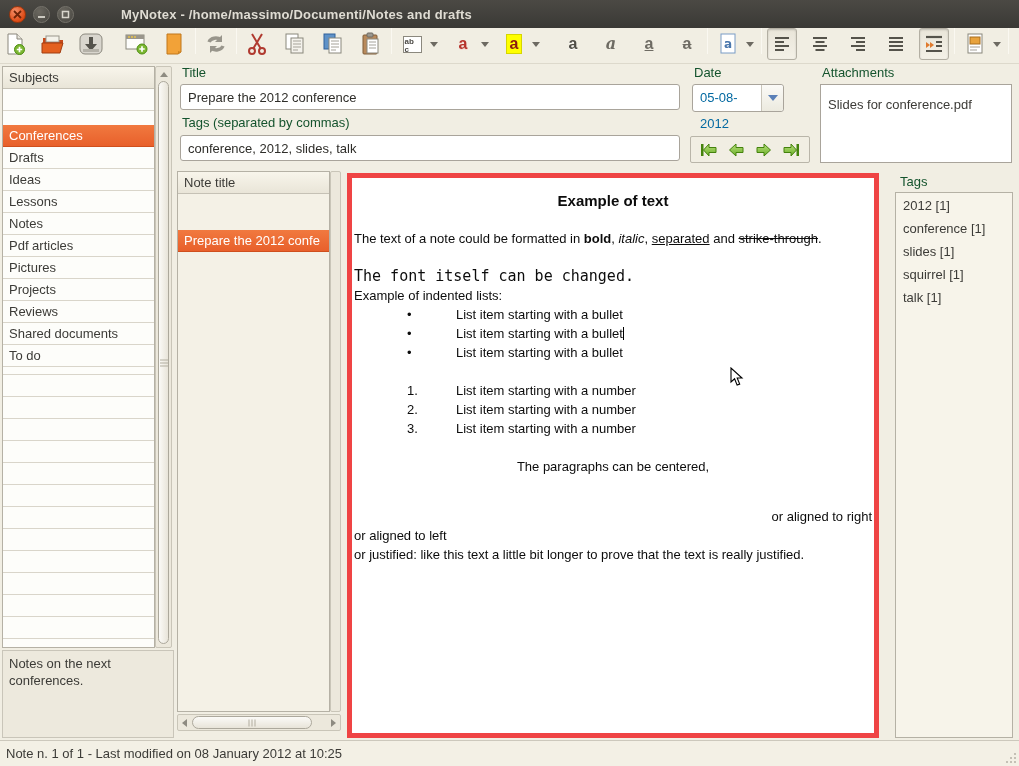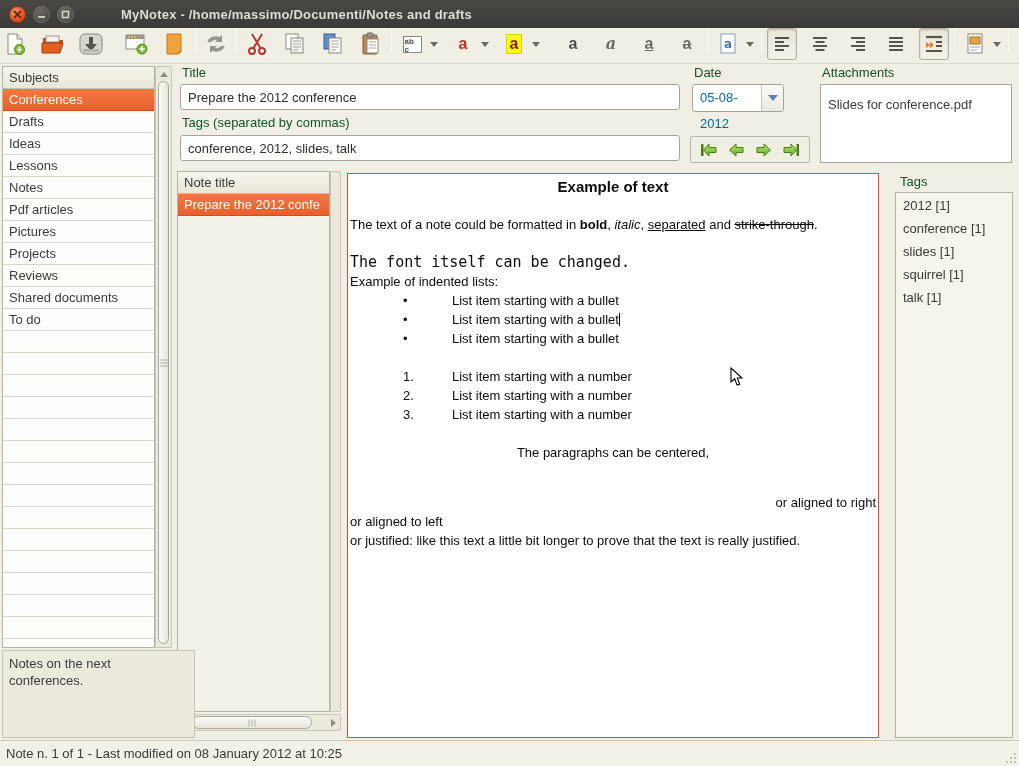--- a/index.html
+++ b/index.html
@@ -34,21 +34,21 @@
   .ltr.s { color:#6e6b63; text-decoration:line-through; }
   .case-box { width:19px; height:17px; border:1px solid #8b887e; background:#fff; font-size:8px; font-weight:bold; color:#4b4944; line-height:8px; text-align:left; padding:1px 1px; }
 
   
   .panel-label { position:absolute; color:#14532d; }
   .list-box { position:absolute; background:#fdfdfa; border:1px solid #b5b1a5; }
   .list-header { height:22px; line-height:21px; padding-left:6px; background:linear-gradient(#f8f5eb,#e9e5d8); border-bottom:1px solid #c5c1b5; font-weight:normal; }
   .grid-body { position:absolute; left:0; right:0; bottom:0;
     background:repeating-linear-gradient(to bottom, #fdfdfa 0px, #fdfdfa 21px, #d9d5ca 21px, #d9d5ca 22px); }
   .row { height:22px; line-height:21px; padding-left:6px; border-bottom:1px solid #d9d5ca; background:#fdfdfa; white-space:nowrap; overflow:hidden; }
-  .row.sel { background:linear-gradient(#f1793f,#e8602b); color:#fff; border-bottom:1px solid #cf4f1d; }
+  .row.sel { background:linear-gradient(#f1793f,#e8602b); color:#fff; border-bottom:1px solid #cf4f1d;margin-top:36px; }
 
   
   .vscroll { position:absolute; width:17px; background:#ece8dc; border:1px solid #c9c5b8; border-radius:2px; }
   .vthumb { position:absolute; left:2px; right:2px; background:linear-gradient(90deg,#fbfaf7,#e8e4d9); border:1px solid #aca89c; border-radius:7px; }
   .grip-v { position:absolute; left:50%; top:50%; width:8px; height:1px; background:#b1ad9f; box-shadow:0 3px 0 #b1ad9f, 0 -3px 0 #b1ad9f; transform:translate(-50%,-50%); }
   .hscroll { position:absolute; height:17px; background:#ece8dc; border:1px solid #c9c5b8; border-radius:2px; }
   .hthumb { position:absolute; top:1px; height:13px; background:linear-gradient(#fbfaf7,#e8e4d9); border:1px solid #aca89c; border-radius:7px; }
   .grip-h { position:absolute; top:50%; left:50%; width:1px; height:7px; background:#b1ad9f; box-shadow:3px 0 0 #b1ad9f,-3px 0 0 #b1ad9f; transform:translate(-50%,-50%); }
   .sb-arrow { position:absolute; width:0; height:0; }
 
@@ -60,37 +60,37 @@
   
   .date-combo { position:absolute; left:692px; top:84px; width:92px; height:28px; border:1px solid #a9a49b; border-radius:3px; background:#fff; display:flex; }
   .date-text { flex:1; line-height:26px; padding-left:7px; color:#0369a1; }
   .date-btn { width:22px; border-left:1px solid #c9c5ba; background:linear-gradient(#fbfaf7,#eceadf); display:flex; align-items:center; justify-content:center; border-radius:0 3px 3px 0; }
   .date-tri { width:0; height:0; border-left:5px solid transparent; border-right:5px solid transparent; border-top:6px solid #5b80b8; }
 
   .navbox { position:absolute; left:690px; top:136px; width:120px; height:27px; border:1px solid #b9b5a9; border-radius:2px; background:#f1eee3; display:flex; align-items:center; justify-content:space-around; padding:0 4px; }
   .navbtn { width:24px; height:21px; display:flex; align-items:center; justify-content:center; }
 
   
-  .editor { position:absolute; left:347px; top:173px; width:532px; height:565px; background:#fff; border:1px solid #ef4444; padding:3px 2px; line-height:19px; color:#0c0c0c; overflow:hidden; }
+  .editor { position:absolute; left:347px; top:173px; width:532px; height:565px; background:#fff; border:5px solid #ef4444; padding:13px 2px; line-height:19px; color:#0c0c0c; overflow:hidden; }
   .editor .blank { height:19px; }
   .ed-heading { text-align:center; font-weight:bold; font-size:15px; }
   .mono { font-family:"DejaVu Sans Mono","Liberation Mono",monospace; font-size:15px; }
   .li { position:relative; padding-left:102px; }
   .li .marker { position:absolute; left:53px; }
   .ctr { text-align:center; }
   .rgt { text-align:right;margin-top:31px; }
   .jst { text-align:justify; }
   .caret { display:inline-block; width:1px; height:13px; background:#000; vertical-align:-2px; }
 
   
   .tagsbox { position:absolute; left:895px; top:192px; width:118px; height:546px; background:#f7f4ea; border:1px solid #b5b1a5; padding-top:2px; }
   .tagrow { height:23px; line-height:22px; padding-left:7px; }
 
   
-  .descbox { position:absolute; left:2px; top:650px; width:193px; height:88px; background:#ede9dd; border:1px solid #c9c5b9; padding:4px 6px; line-height:17px; }
+  .descbox { position:absolute; left:2px; top:650px; width:172px; height:88px; background:#ede9dd; border:1px solid #c9c5b9; padding:4px 6px; line-height:17px; }
 
   
   .statusbar { position:absolute; left:0; top:740px; width:1019px; height:26px; background:#f3f0e5; border-top:1px solid #ccc8bc; line-height:25px; padding-left:6px; }
   .resize-grip { position:absolute; right:2px; bottom:2px; }
   .cursor-arrow { position:absolute; left:730px; top:367px; z-index:50; }
 </style>
 </head>
 <body>
 
 <div id="window">

